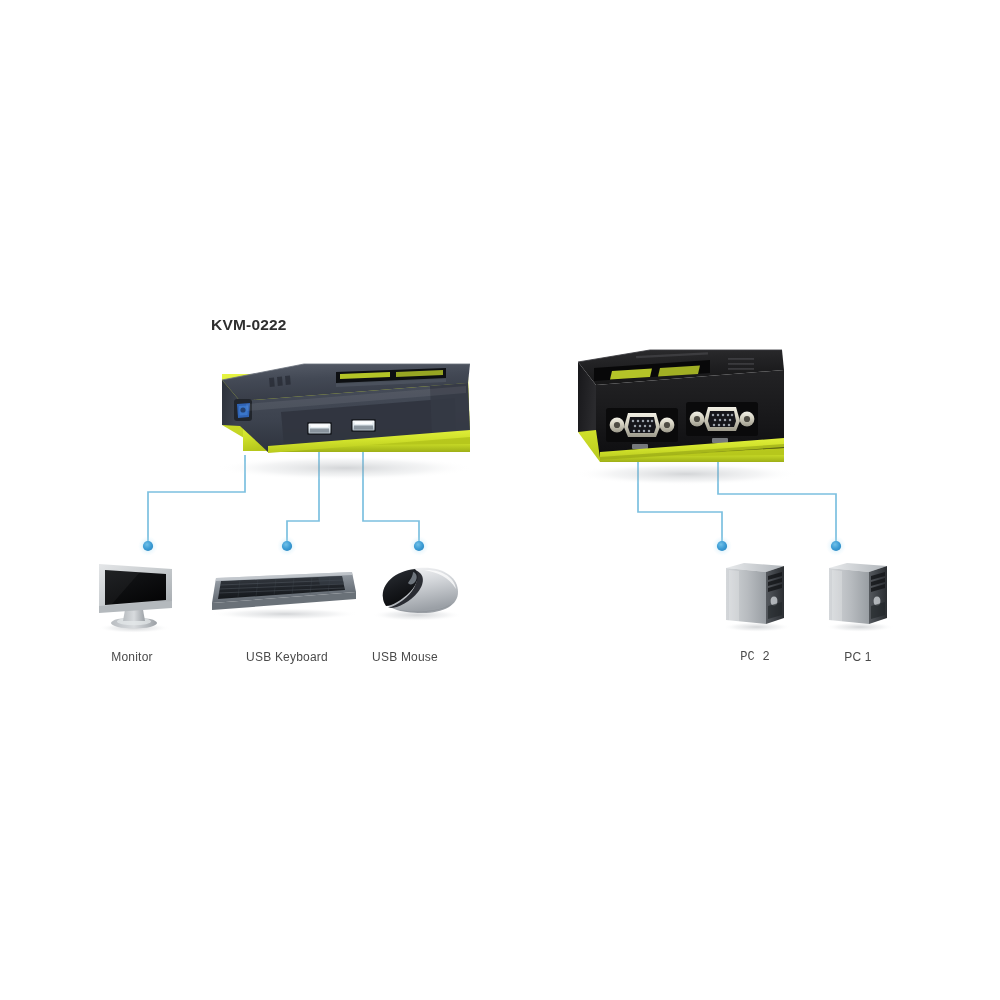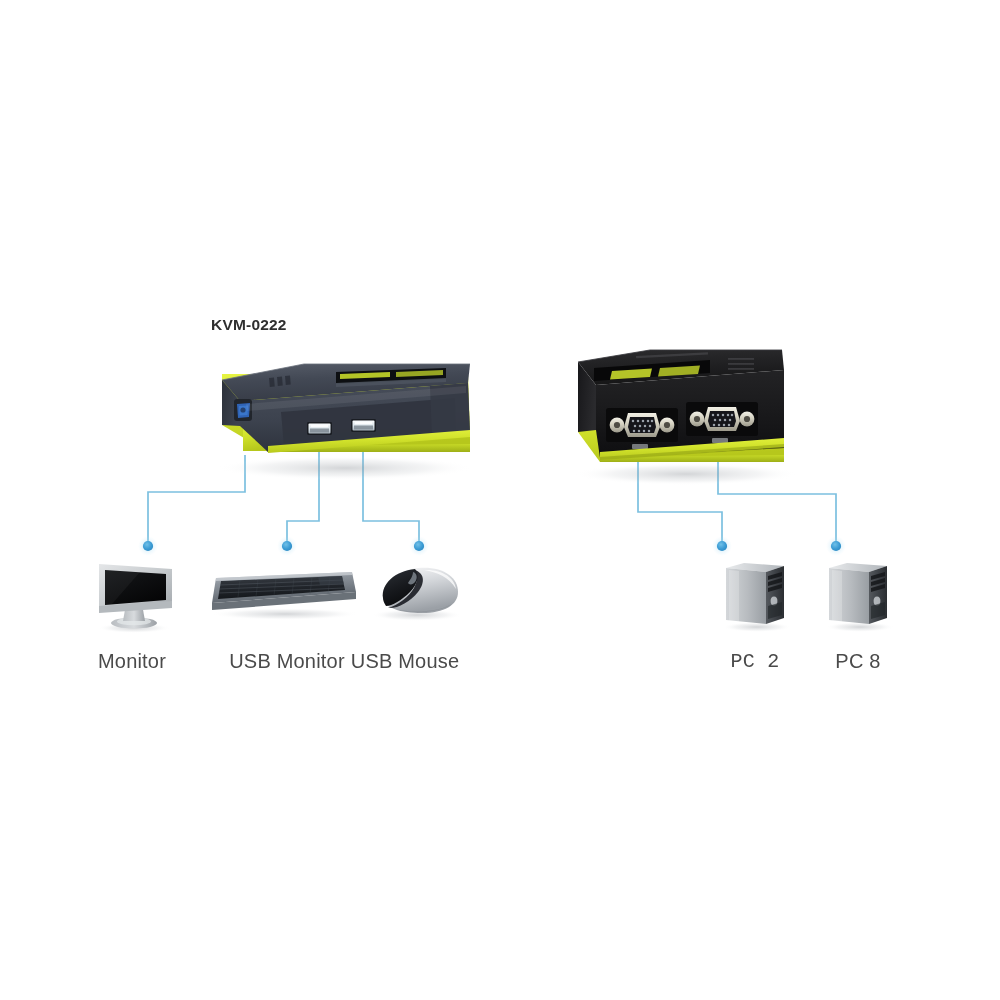--- a/index.html
+++ b/index.html
@@ -39,21 +39,21 @@
   #model-label {
     left: 191px;
     top: 316px;
     font-size: 15.5px;
     font-weight: bold;
     color: #2f2f2f;
     letter-spacing: 0.2px;
     margin-left: 20px;
   }
   .device-label {
-    font-size: 20px;
+    font-size: 12px;
     font-weight: normal;
     color: #4a4a4a;
     letter-spacing: 0.2px;
     text-align: center;
     transform: translateX(-50%);
   }
   #label-monitor  { left: 132px; top: 650px; }
   #label-keyboard { left: 287px; top: 650px; }
   #label-mouse    { left: 405px; top: 650px; }
   #label-pc2      { left: 755px; top: 650px; font-family: Liberation Mono, monospace; }
@@ -464,21 +464,21 @@
       <path d="M 871,606 L 885,602 L 885,615 L 871,619 Z" fill="#22262a" opacity="0.65"></path>
       <path d="M 832,570 L 842,571 L 842,622 L 832,621 Z" fill="#ffffff" opacity="0.22"></path>
     </g>
 
   </svg>
 
   <div class="lbl" id="model-label">KVM-0222</div>
 
   <div class="lbl device-label" id="label-monitor">Monitor</div>
 
-  <div class="lbl device-label" id="label-keyboard">USB Monitor</div>
+  <div class="lbl device-label" id="label-keyboard">USB Keyboard</div>
 
   <div class="lbl device-label" id="label-mouse">USB Mouse</div>
 
   <div class="lbl device-label" id="label-pc2">PC 2</div>
 
-  <div class="lbl device-label" id="label-pc1">PC 8</div>
+  <div class="lbl device-label" id="label-pc1">PC 1</div>
 
 </div>
 
 </body></html>

